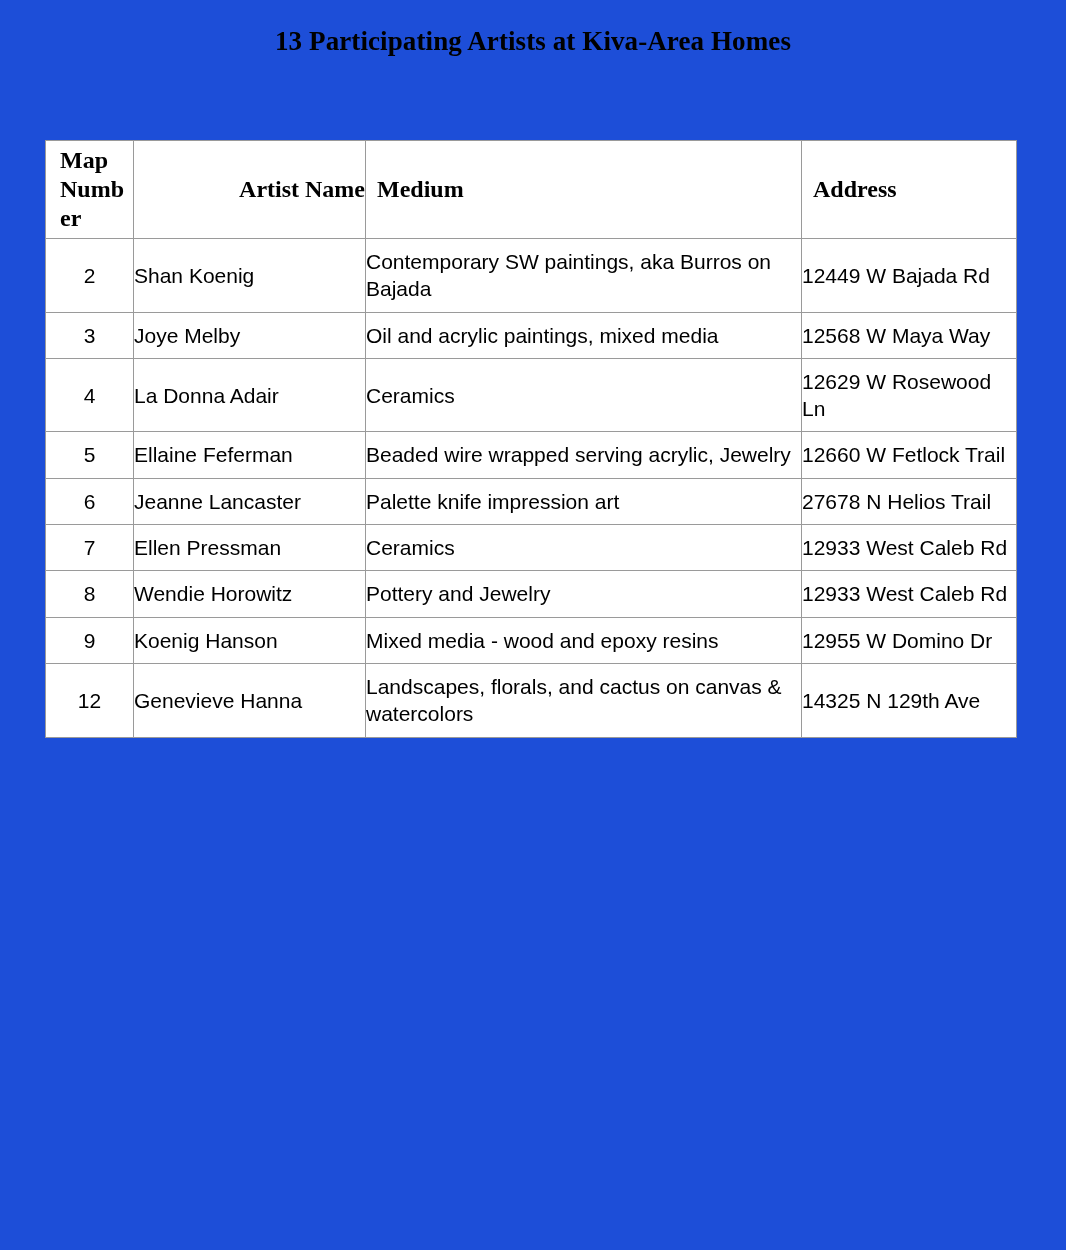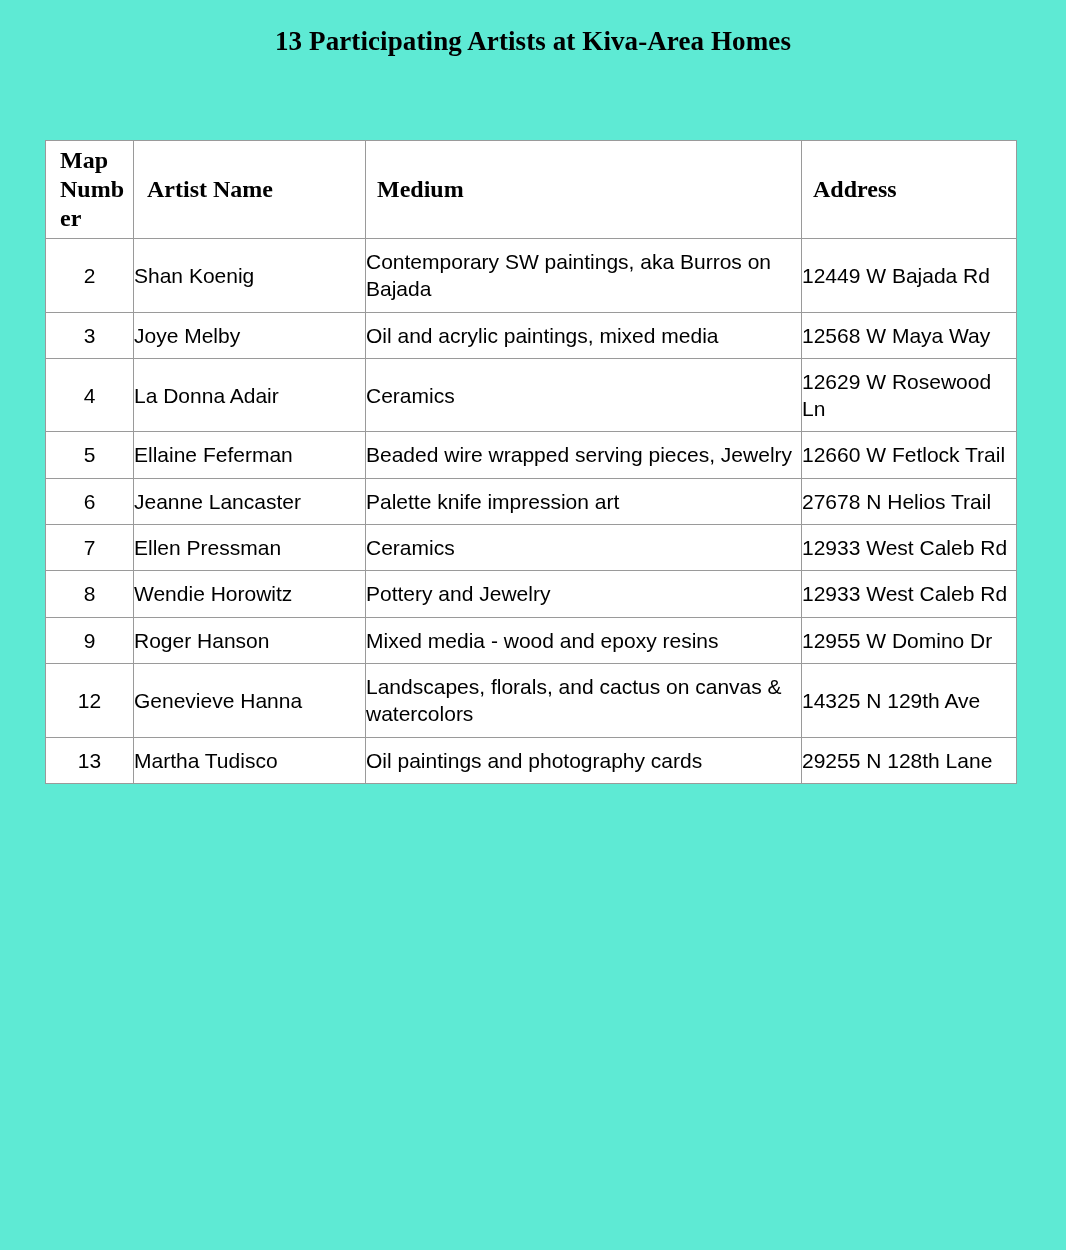--- a/index.html
+++ b/index.html
@@ -13,21 +13,21 @@
     height: 1250px;
     font-family: "Liberation Sans", sans-serif;
     color: #000000;
     overflow: hidden;
   }
 
   .page {
     position: relative;
     width: 1066px;
     height: 1250px;
-    background: #5eead4;
+    background: #1d4ed8;
   }
 
   .doc-title {
     position: absolute;
     left: 0;
     top: 26px;
     width: 1066px;
     text-align: center;
     font-family: "Liberation Serif", serif;
     font-weight: bold;
@@ -70,21 +70,21 @@
     font-size: 24px;
     line-height: 1.22;
     text-align: left;
     height: 97px;
     padding: 0 0 0 13px;
   }
   table.artists thead th.h-num {
     padding-left: 14px;
     padding-right: 4px;
   }
-  table.artists thead th.h-name { padding-left: 13px; }
+  table.artists thead th.h-name { padding-left: 13px; text-align: right; }
   table.artists thead th.h-med  { padding-left: 11px; }
   table.artists thead th.h-addr { padding-left: 11px; }
 
   
   table.artists tbody td {
     font-family: "Liberation Sans", sans-serif;
     font-size: 21px;
     line-height: 1.30;
     padding: 9px 0 9px 0;
   }
@@ -149,21 +149,21 @@
           </tr>
           <tr>
             <td class="cell-num">4</td>
             <td class="cell-name">La Donna Adair</td>
             <td class="cell-med">Ceramics</td>
             <td class="cell-addr">12629 W Rosewood Ln</td>
           </tr>
           <tr>
             <td class="cell-num">5</td>
             <td class="cell-name">Ellaine Feferman</td>
-            <td class="cell-med">Beaded wire wrapped serving pieces, Jewelry</td>
+            <td class="cell-med">Beaded wire wrapped serving acrylic, Jewelry</td>
             <td class="cell-addr">12660 W Fetlock Trail</td>
           </tr>
           <tr>
             <td class="cell-num">6</td>
             <td class="cell-name">Jeanne Lancaster</td>
             <td class="cell-med">Palette knife impression art</td>
             <td class="cell-addr">27678 N Helios Trail</td>
           </tr>
           <tr>
             <td class="cell-num">7</td>
@@ -172,33 +172,27 @@
             <td class="cell-addr">12933 West Caleb Rd</td>
           </tr>
           <tr>
             <td class="cell-num">8</td>
             <td class="cell-name">Wendie Horowitz</td>
             <td class="cell-med">Pottery and Jewelry</td>
             <td class="cell-addr">12933 West Caleb Rd</td>
           </tr>
           <tr>
             <td class="cell-num">9</td>
-            <td class="cell-name">Roger Hanson</td>
+            <td class="cell-name">Koenig Hanson</td>
             <td class="cell-med">Mixed media - wood and epoxy resins</td>
             <td class="cell-addr">12955 W Domino Dr</td>
           </tr>
           <tr>
             <td class="cell-num">12</td>
             <td class="cell-name">Genevieve Hanna</td>
             <td class="cell-med">Landscapes, florals, and cactus on canvas &amp; watercolors</td>
             <td class="cell-addr">14325 N 129th Ave</td>
           </tr>
-          <tr>
-            <td class="cell-num">13</td>
-            <td class="cell-name">Martha Tudisco</td>
-            <td class="cell-med">Oil paintings and photography cards</td>
-            <td class="cell-addr">29255 N 128th Lane</td>
-          </tr>
         </tbody>
     </table>
   </div>
 
 </div>
 
 </body></html>

